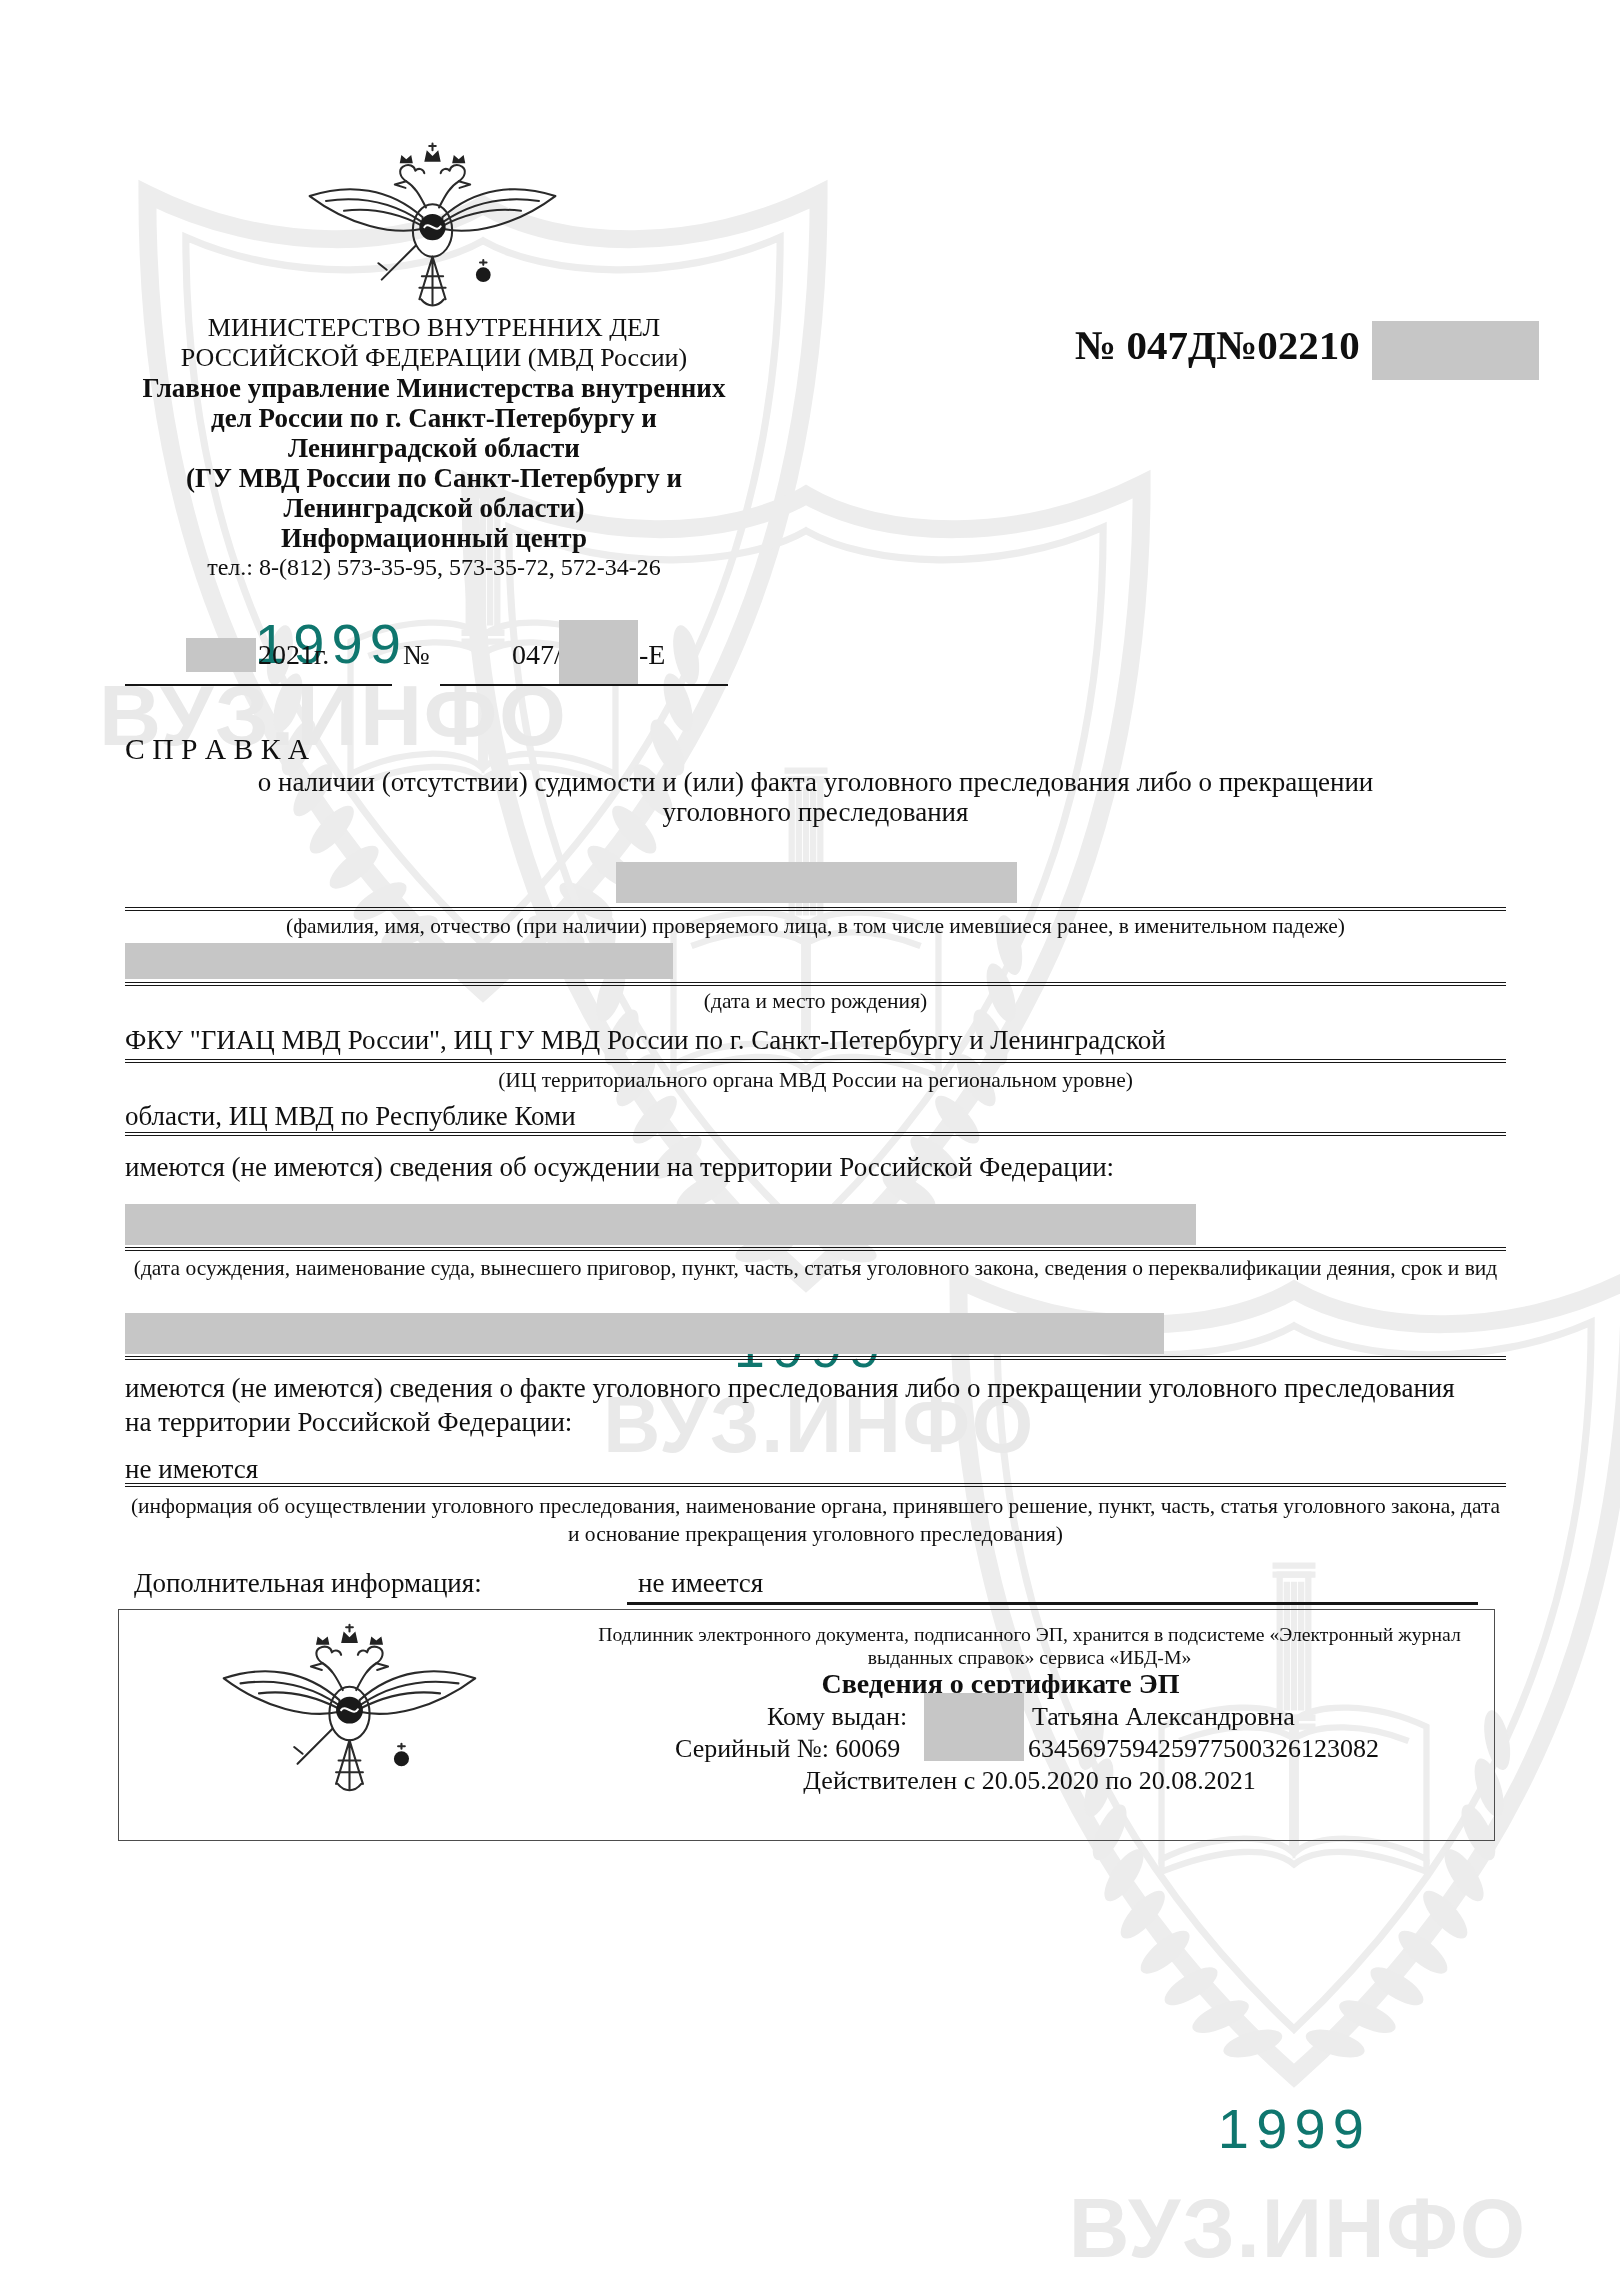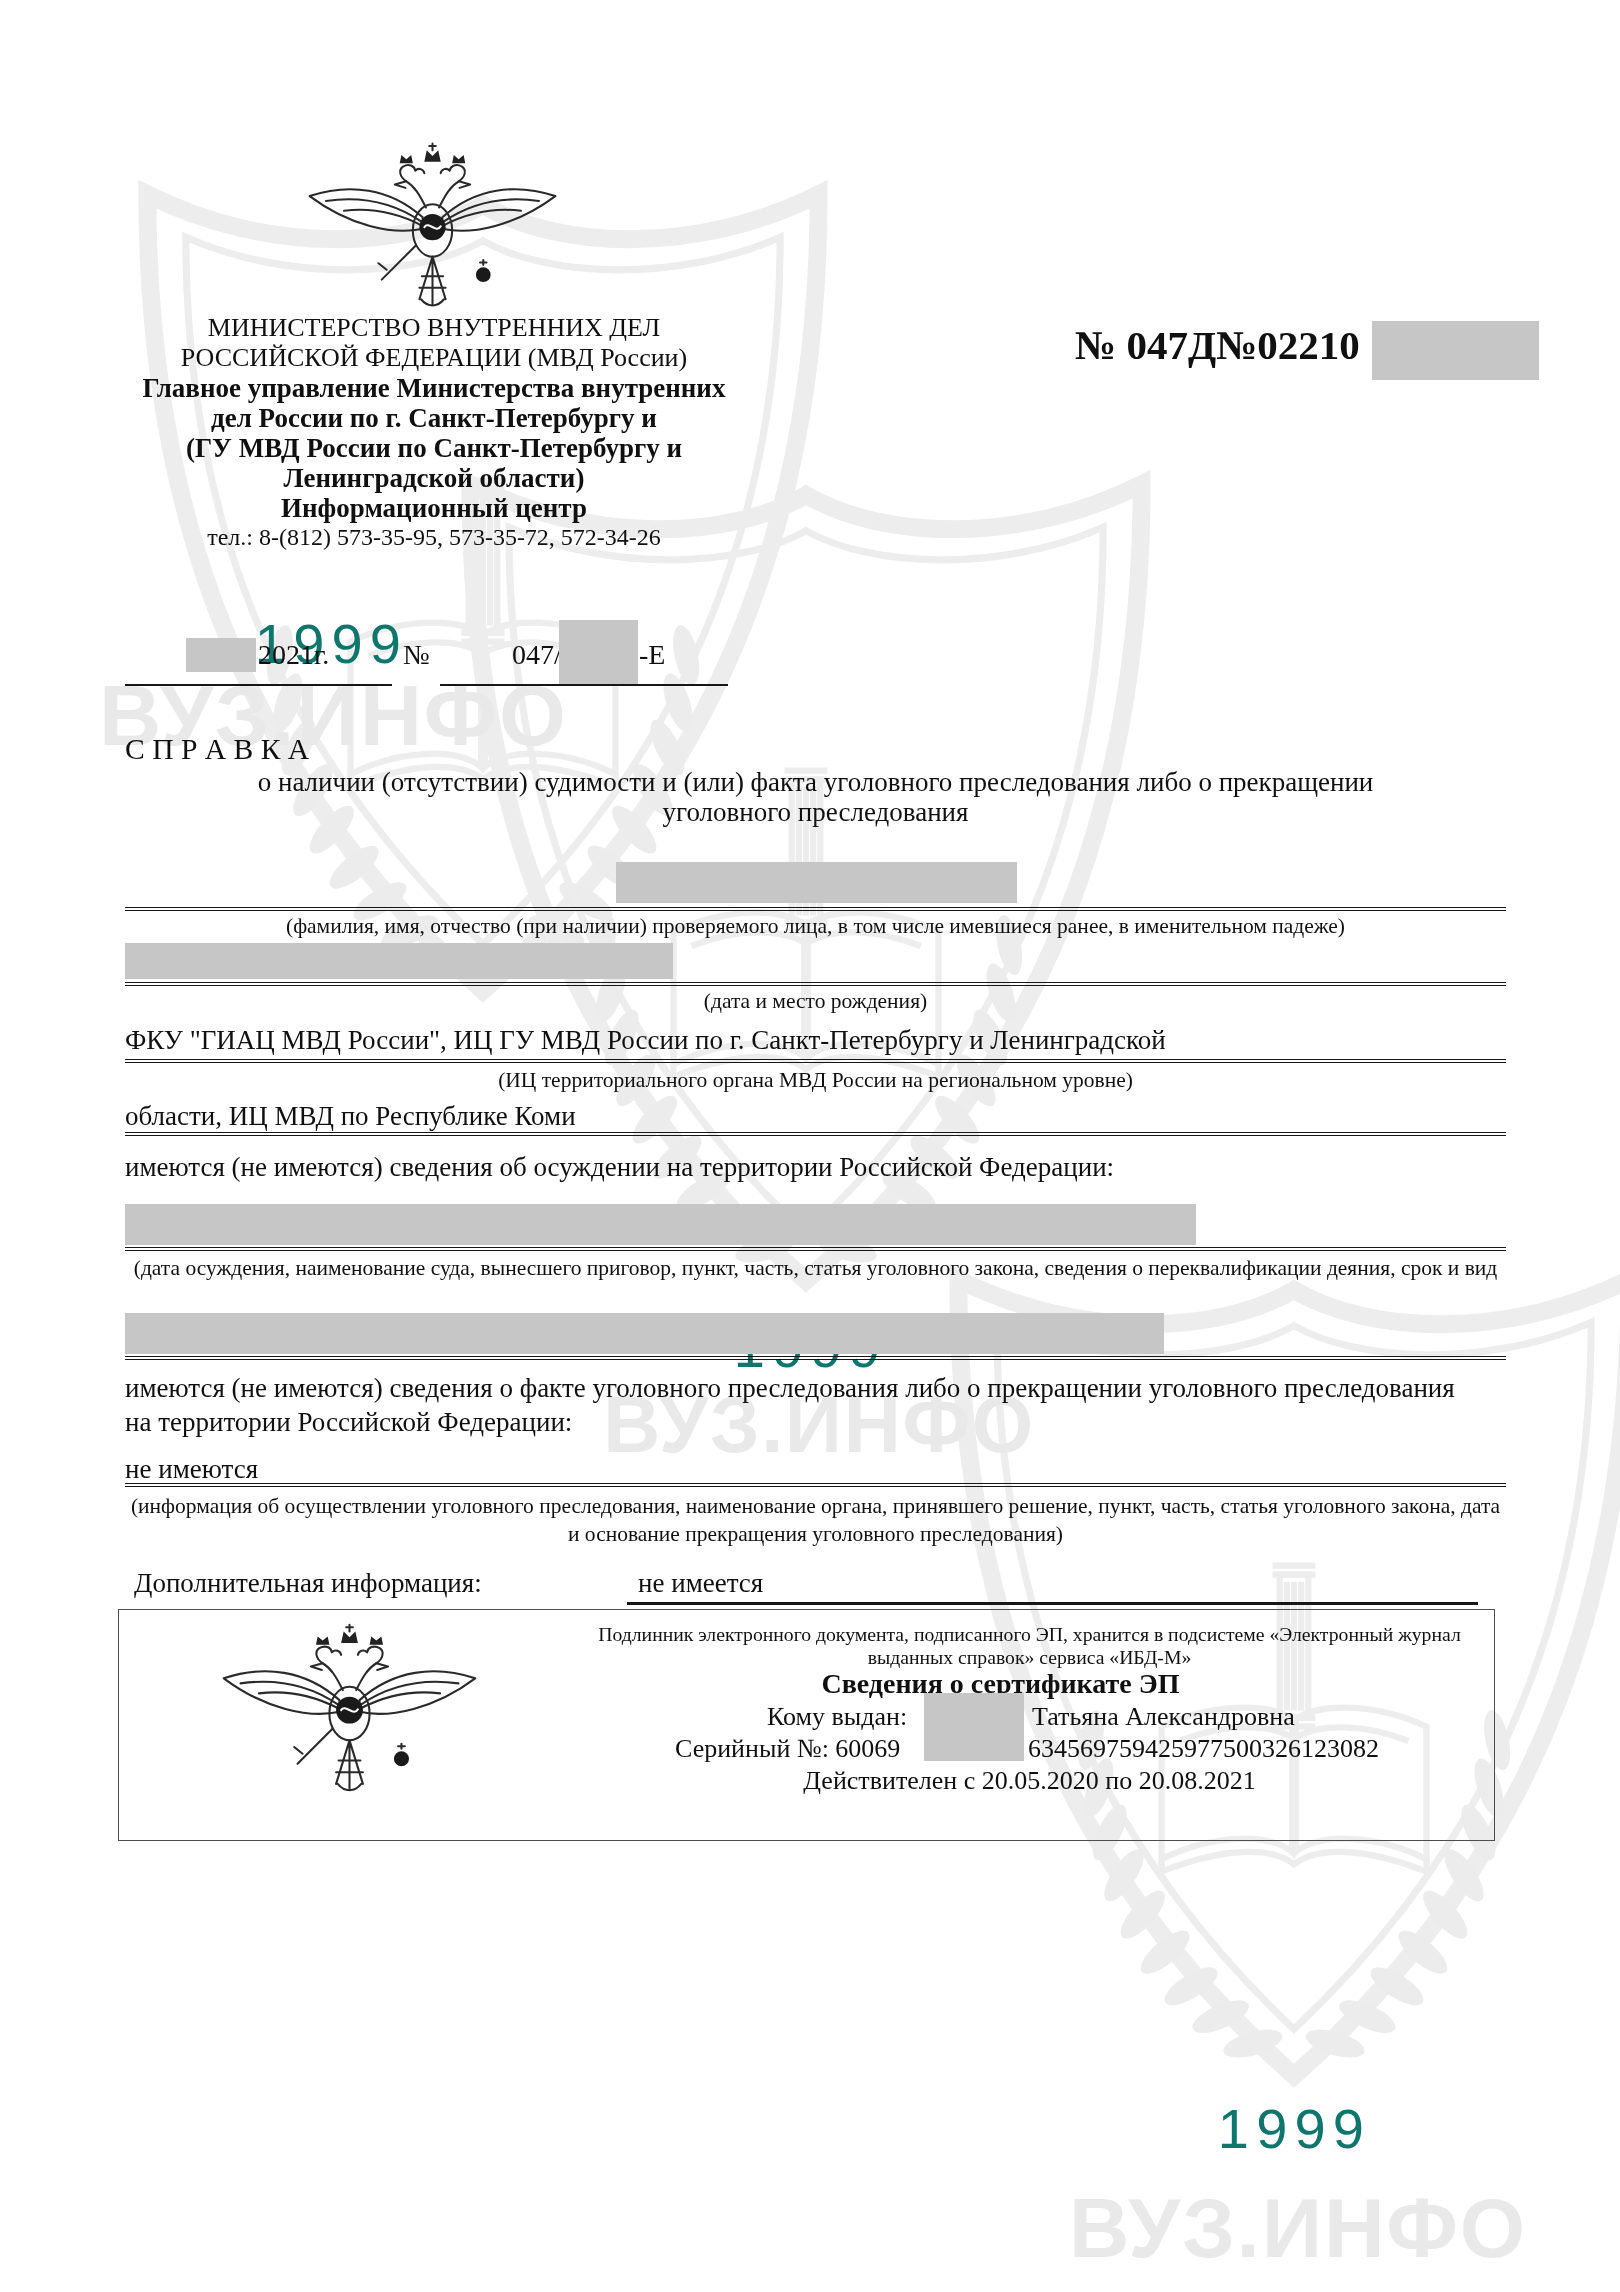--- a/index.html
+++ b/index.html
@@ -143,20 +143,21 @@
 
   <svg class="abs" style="left:296px;top:142px;z-index:1" width="273" height="172" viewBox="0 0 320 210">
       <use href="#eagle"></use>
     </svg>
 
   <div class="hcol">
     <div class="hl">МИНИСТЕРСТВО ВНУТРЕННИХ ДЕЛ</div>
     <div class="hl">РОССИЙСКОЙ ФЕДЕРАЦИИ (МВД России)</div>
     <div class="hl bold">Главное управление Министерства внутренних</div>
     <div class="hl bold">дел России по г. Санкт-Петербургу и</div>
+    <div class="hl bold">Ленинградской области</div>
     <div class="hl bold">(ГУ МВД России по Санкт-Петербургу и</div>
     <div class="hl bold">Ленинградской области)</div>
     <div class="hl bold">Информационный центр</div>
     <div class="hl small">тел.: 8-(812) 573-35-95, 573-35-72, 572-34-26</div>
   </div>
 
   <div class="certno">№ 047Д№02210</div>
   <div class="redact" style="left:1372px;top:321px;width:167px;height:59px"></div>
 
   <div class="redact" style="left:186px;top:638px;width:70px;height:34px"></div>

